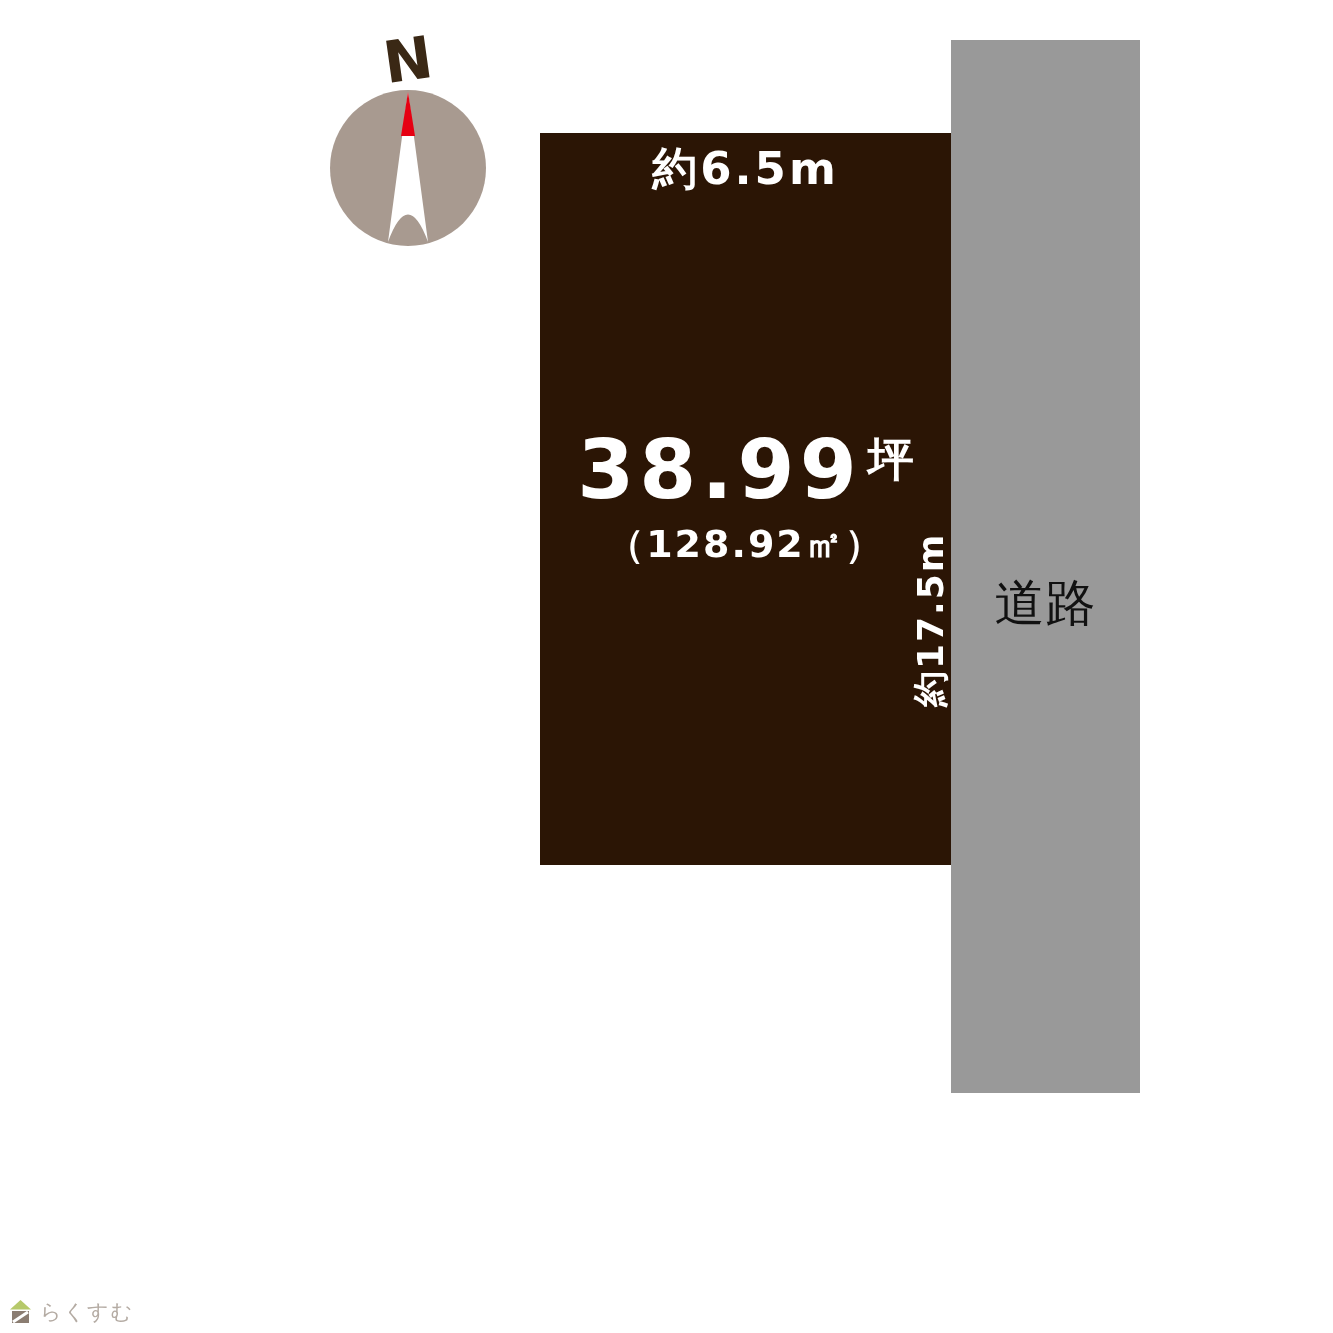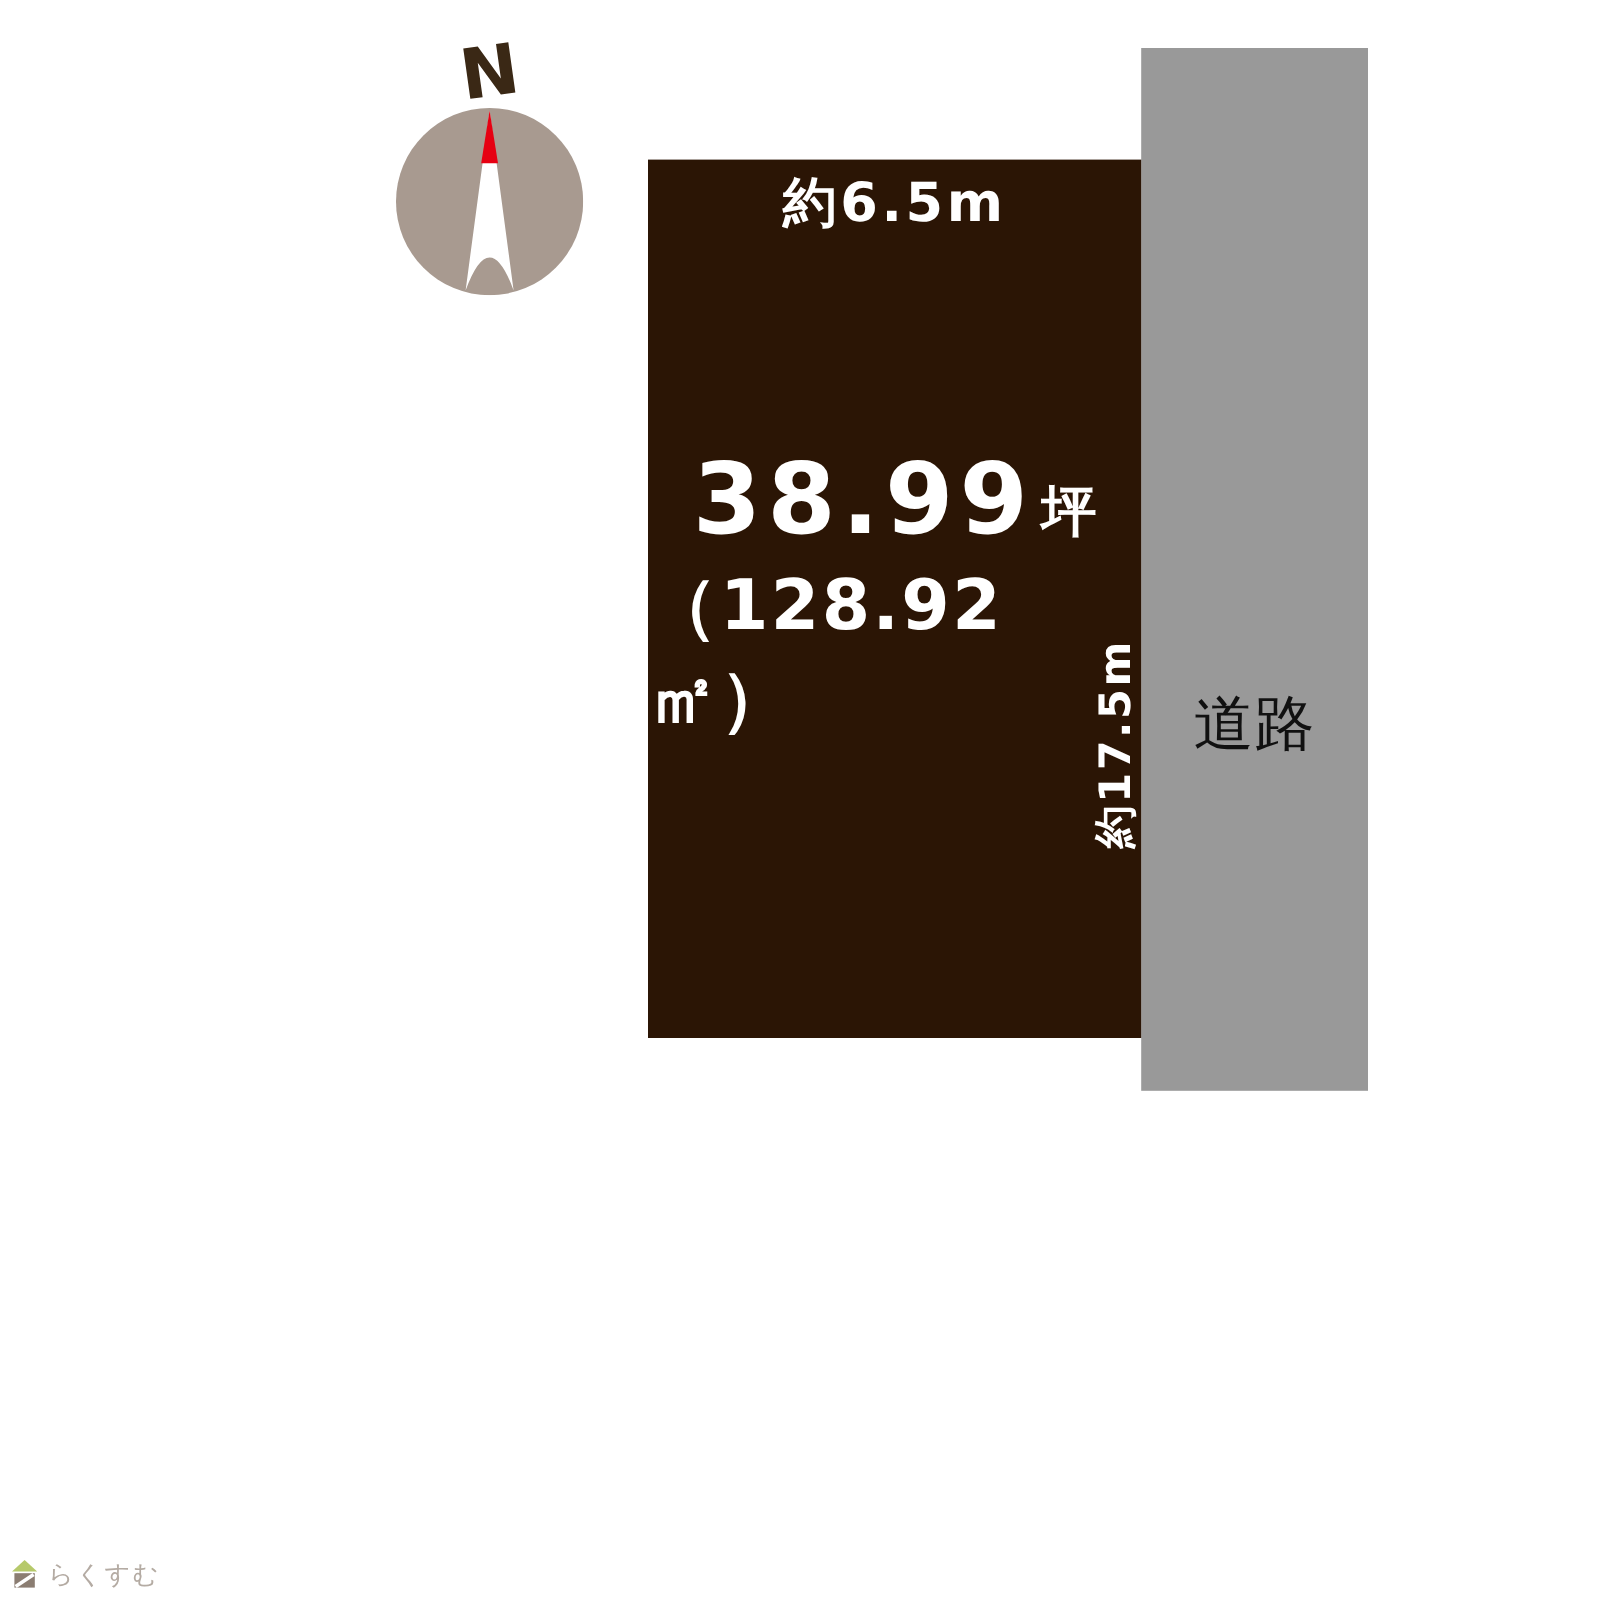--- a/index.html
+++ b/index.html
@@ -10,34 +10,34 @@
     --n-brown:#3a2815;
     --road-text:#111111;
     --brand-gray:#b4aba3;
   }
   *{margin:0;padding:0;box-sizing:border-box;}
   html,body{width:1333px;height:1333px;background:#ffffff;
     font-family:"DejaVu Sans","Liberation Sans",sans-serif;}
   .canvas{position:relative;width:1333px;height:1333px;background:#ffffff;overflow:hidden;}
 
   
-  .road{position:absolute;left:951px;top:40px;width:189px;height:869px;background:var(--road-gray);}
+  .road{position:absolute;left:951px;top:40px;width:189px;height:1053px;background:var(--road-gray);}
   .road-label{position:absolute;left:0;top:534px;width:100%;text-align:center;
     color:var(--road-text);font-size:50px;line-height:1.16;letter-spacing:1px;font-weight:400;}
 
   
   .plot{position:absolute;left:540px;top:133px;width:411px;height:732px;background:var(--plot-brown);}
   .dim-top{position:absolute;left:0;top:6px;width:100%;text-align:center;color:#ffffff;
     font-size:45px;font-weight:700;letter-spacing:3px;}
   .area-block{position:absolute;inset:0;display:flex;flex-direction:column;
     align-items:center;justify-content:center;color:#ffffff;}
-  .area-line1{display:flex;align-items:flex-end;}
+  .area-line1{display:flex;align-items:flex-start;}
   .area-value{font-size:82px;font-weight:700;letter-spacing:5px;line-height:1;}
   .area-unit{font-size:46px;font-weight:700;margin-left:6px;}
-  .area-line2{font-size:58px;font-weight:700;letter-spacing:2px;margin-top:8px;}
+  .area-line2{font-size:38px;font-weight:700;letter-spacing:2px;margin-top:8px;}
   .dim-side{position:absolute;left:311px;top:473px;width:160px;height:42px;line-height:42px;
     text-align:center;transform:rotate(-90deg);color:#ffffff;font-size:36px;font-weight:700;
     letter-spacing:2px;white-space:nowrap;}
 
   
   .compass{position:absolute;left:330px;top:40px;width:156px;height:210px;}
   .north{position:absolute;left:0;top:-6px;width:100%;text-align:center;color:var(--n-brown);
     font-size:58px;font-weight:700;line-height:52px;transform:rotate(-8deg);}
   .compass svg{position:absolute;left:0;top:50px;}
 

